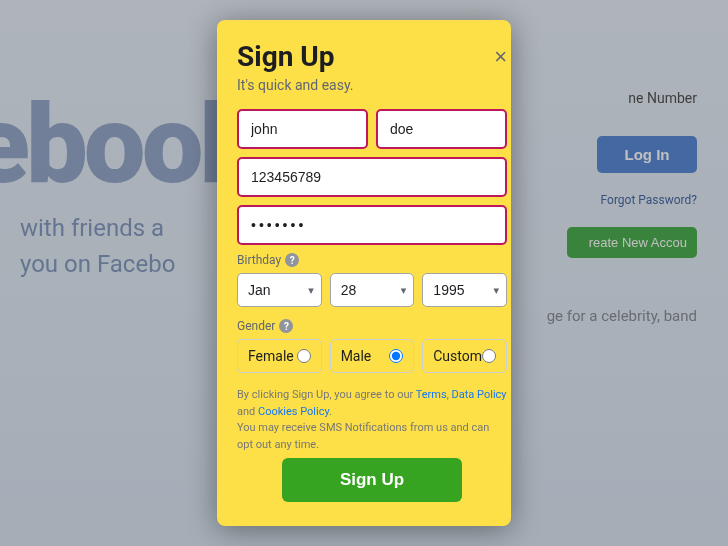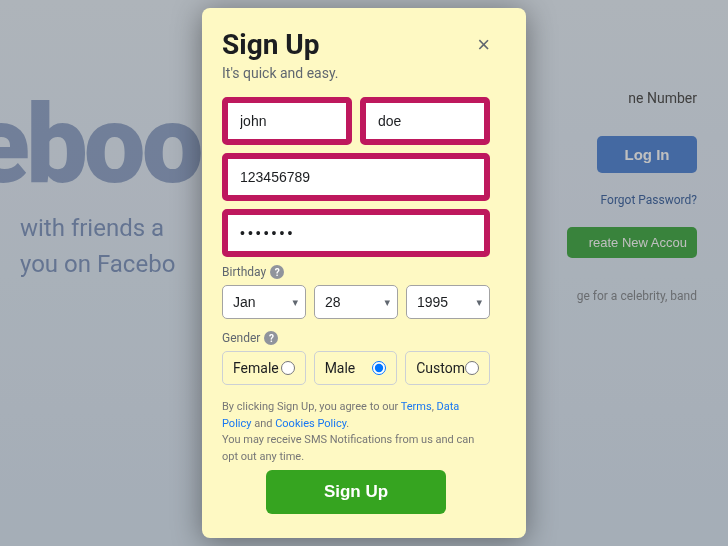--- a/index.html
+++ b/index.html
@@ -93,48 +93,48 @@
       border: none;
       border-radius: 5px;
       padding: 8px 10px;
       font-size: 13px;
       cursor: pointer;
       width: 130px;
       text-align: right;
     }
 
     .bg-celebrity-text {
-      font-size: 12px;
+      font-size: 15px;
       color: #555;
-      margin-top: 30px;
+      margin-top: 48px;
       text-align: right;
       opacity: 0.6;
       line-height: 1.4;
     }
 
     
     .overlay {
       position: absolute;
       top: 0; left: 0;
       width: 100%; height: 100%;
       background: rgba(0,0,0,0.25);
       z-index: 2;
     }
 
     
     .modal {
       position: absolute;
       top: 50%;
       left: 50%;
       transform: translate(-50%, -50%);
-      background: #fef9c3;
+      background: #fde047;
       border-radius: 8px;
       box-shadow: 0 4px 30px rgba(0,0,0,0.4);
-      width: 324px;
-      padding: 20px 36px 24px 20px;
+      width: 294px;
+      padding: 20px 4px 24px 20px;
       z-index: 10;
     }
 
     .modal-header {
       display: flex;
       justify-content: space-between;
       align-items: flex-start;
       margin-bottom: 4px;
     }
 
@@ -162,21 +162,21 @@
 
     .form-row {
       display: flex;
       gap: 8px;
       margin-bottom: 8px;
     }
 
     .form-input {
       width: 100%;
       padding: 10px 12px;
-      border: 6px solid #be185d;
+      border: 2px solid #be185d;
       border-radius: 5px;
       font-size: 14px;
       color: #1c1e21;
       background: white;
       outline: none;
     }
 
     .password-input {
       letter-spacing: 3px;
     }

